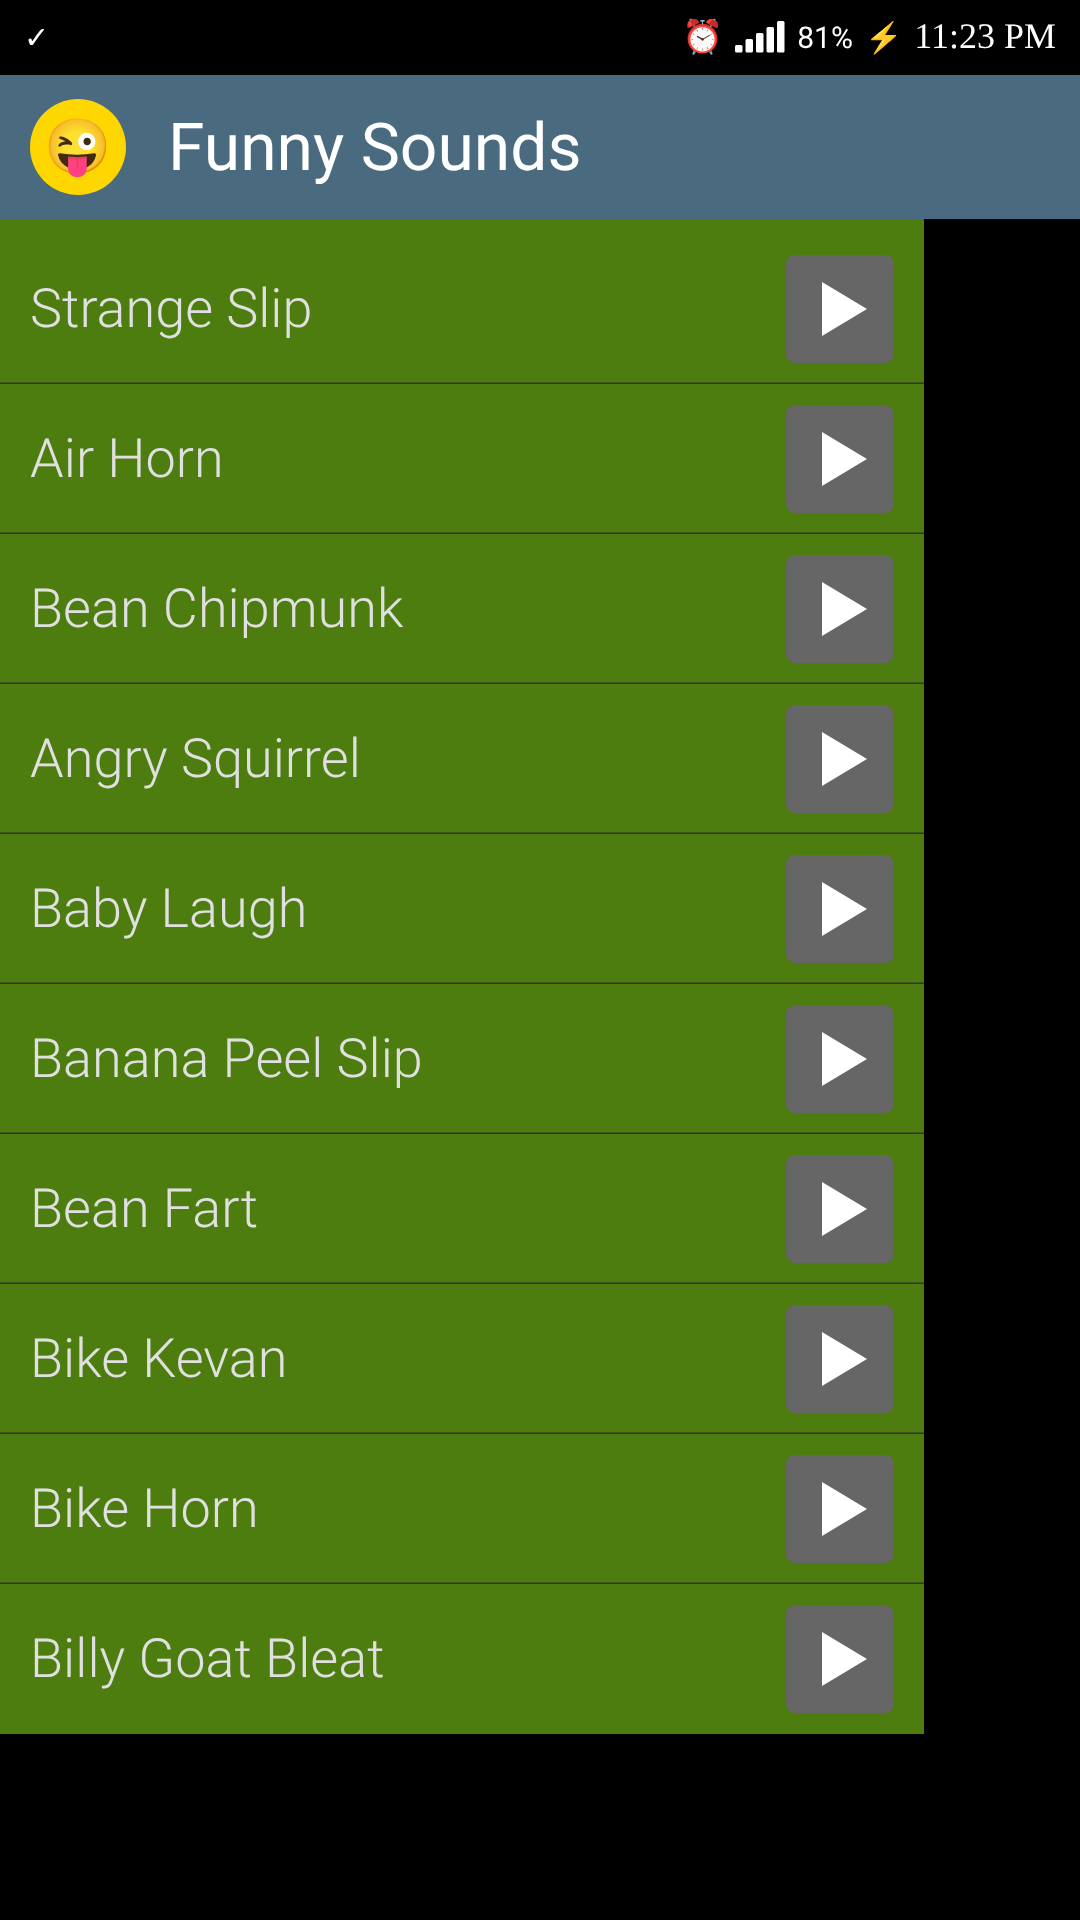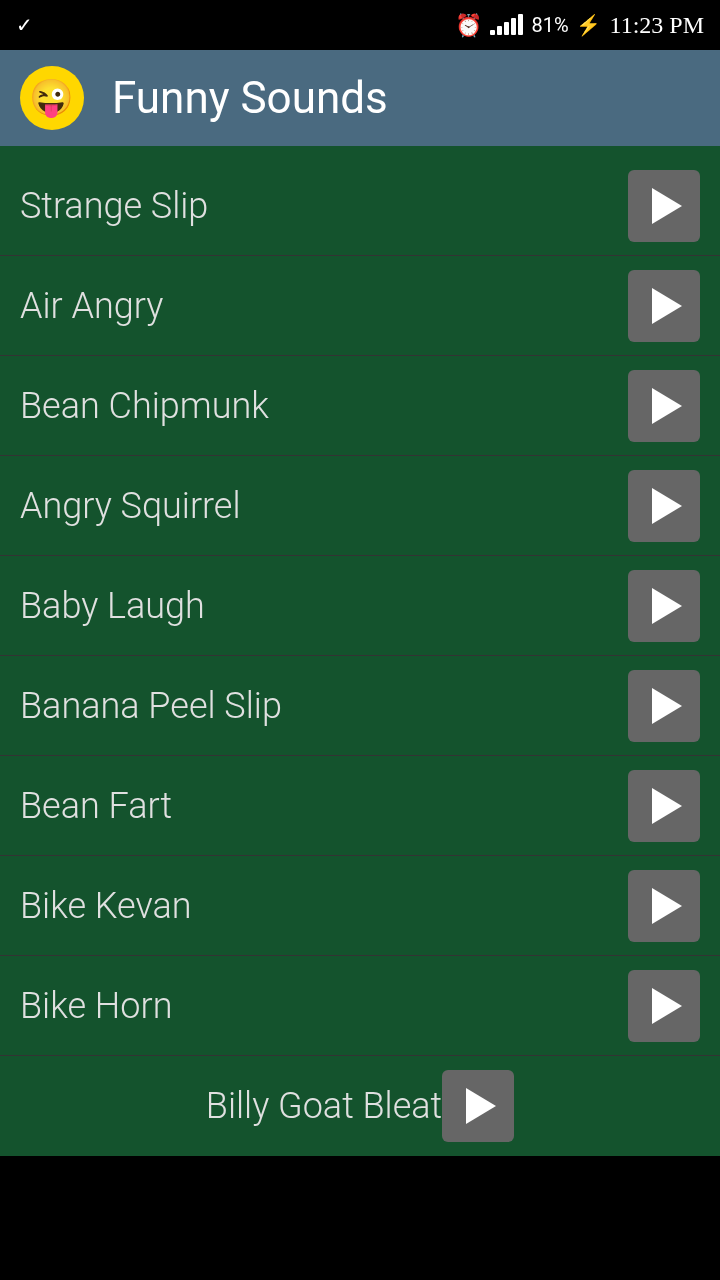--- a/index.html
+++ b/index.html
@@ -73,37 +73,36 @@
 
     .app-title {
       font-size: 44px;
       color: #fff;
       font-weight: 400;
       margin-left: 12px;
     }
 
     
     .sound-list {
-      width: 720px;
-      background: #14532d;
+      width: 616px;
+      background: #4d7c0f;
       padding-top: 10px;
     }
 
     .sound-item {
       display: flex;
       align-items: center;
       justify-content: space-between;
       padding: 0 20px;
       height: 100px;
       border-bottom: 1px solid #333;
     }
 
     .sound-item:last-child {
       border-bottom: none;
-      justify-content: center;
     }
 
     .sound-name {
       font-size: 36px;
       color: #e0e0e0;
       font-weight: 300;
     }
 
     .play-button {
       width: 72px;
@@ -186,21 +185,21 @@
 </div>
 
 <div class="sound-list" id="sound-list">
 <div class="sound-item">
       <span class="sound-name">Strange Slip</span>
       <button class="play-button" aria-label="Play Strange Slip">
         <div class="play-triangle"></div>
       </button>
     </div>
     <div class="sound-item">
-      <span class="sound-name">Air Angry</span>
+      <span class="sound-name">Air Horn</span>
       <button class="play-button" aria-label="Play Air Horn">
         <div class="play-triangle"></div>
       </button>
     </div>
     <div class="sound-item">
       <span class="sound-name">Bean Chipmunk</span>
       <button class="play-button" aria-label="Play Angry Chipmunk">
         <div class="play-triangle"></div>
       </button>
     </div>

